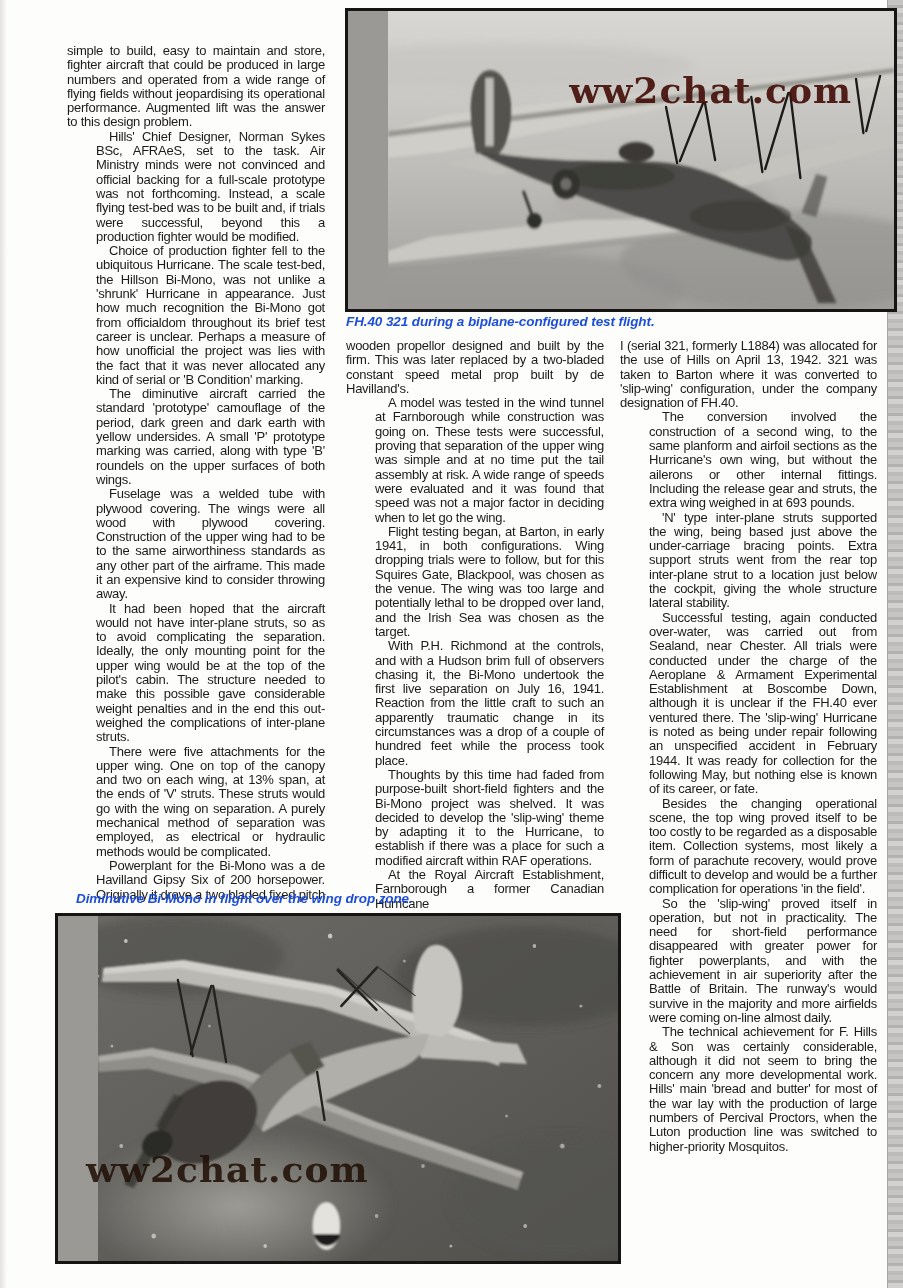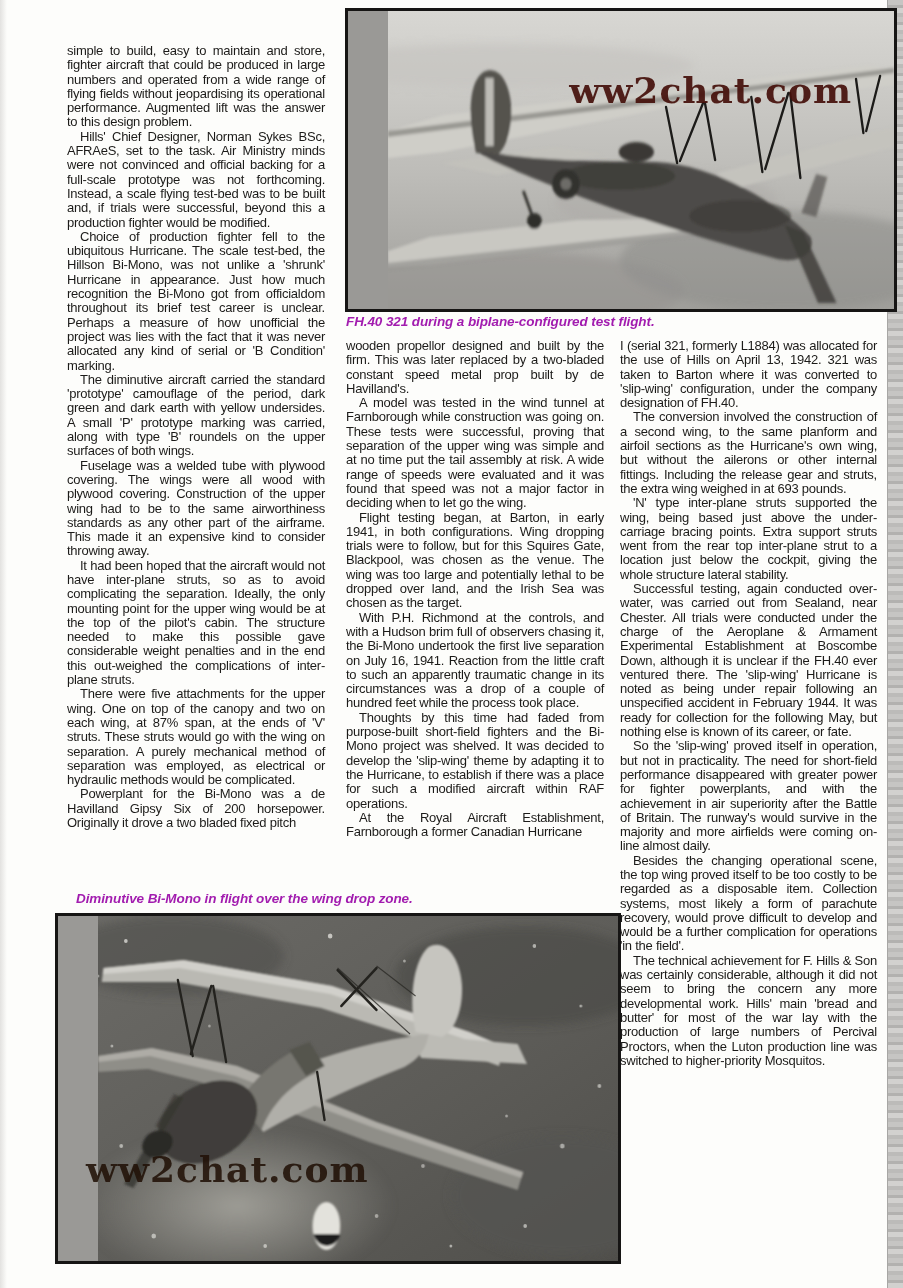--- a/index.html
+++ b/index.html
@@ -19,28 +19,28 @@
     position:absolute; left:0; top:0; width:7px; height:100%;
     background:linear-gradient(90deg,#e3e2e0,#fdfdfb);
   }
   
   .col{
     position:absolute; text-align:justify;
     font-size:13px; line-height:14.3px; letter-spacing:-0.25px;
     hyphens:auto; -webkit-hyphens:auto;
   }
   .col p{margin:0;}
-  .col p.ind{text-indent:13px;}
+  .col p.ind{text-indent:13px;margin-left:29px;}
   .col-left{left:67px; top:44px; width:258px;}
   .col-mid{left:346px; top:339px; width:258px;}
   .col-right{left:620px; top:339px; width:257px;}
   
   .caption{
     position:absolute; font-weight:bold; font-style:italic;
-    font-size:13.5px; letter-spacing:-0.1px; color:#a21caf;
+    font-size:13.5px; letter-spacing:-0.1px; color:#1d4ed8;
   }
   .caption-top{left:346px; top:314px; width:545px;}
   .caption-bottom{left:76px; top:891px; width:545px;}
   
   .photo{
     position:absolute; margin:0; box-sizing:border-box;
     border:3px solid #161514; background:#9a9996; overflow:hidden;padding-left:40px;
   }
   .photo-top{left:345px; top:8px; width:552px; height:304px;}
   .photo-bottom{left:55px; top:913px; width:566px; height:351px;}
@@ -129,40 +129,40 @@
 
   <div class="caption caption-top">FH.40 321 during a biplane-configured test flight.</div>
 
   <div class="col col-left">
     <p class="cont">simple to build, easy to maintain and store, fighter aircraft that could be produced in large numbers and operated from a wide range of flying fields without jeopardising its operational performance. Augmented lift was the answer to this design problem.</p>
     <p class="ind">Hills' Chief Designer, Norman Sykes BSc, AFRAeS, set to the task. Air Ministry minds were not convinced and official backing for a full-scale prototype was not forthcoming. Instead, a scale flying test-bed was to be built and, if trials were successful, beyond this a production fighter would be modified.</p>
     <p class="ind">Choice of production fighter fell to the ubiquitous Hurricane. The scale test-bed, the Hillson Bi-Mono, was not unlike a 'shrunk' Hurricane in appearance. Just how much recognition the Bi-Mono got from officialdom throughout its brief test career is unclear. Perhaps a measure of how unofficial the project was lies with the fact that it was never allocated any kind of serial or 'B Condition' marking.</p>
     <p class="ind">The diminutive aircraft carried the standard 'prototype' camouflage of the period, dark green and dark earth with yellow undersides. A small 'P' prototype marking was carried, along with type 'B' roundels on the upper surfaces of both wings.</p>
     <p class="ind">Fuselage was a welded tube with plywood covering. The wings were all wood with plywood covering. Construction of the upper wing had to be to the same airworthiness standards as any other part of the airframe. This made it an expensive kind to consider throwing away.</p>
     <p class="ind">It had been hoped that the aircraft would not have inter-plane struts, so as to avoid complicating the separation. Ideally, the only mounting point for the upper wing would be at the top of the pilot's cabin. The structure needed to make this possible gave considerable weight penalties and in the end this out-weighed the complications of inter-plane struts.</p>
-    <p class="ind">There were five attachments for the upper wing. One on top of the canopy and two on each wing, at 87% span, at the ends of 'V' struts. These struts would go with the wing on separation. A purely mechanical method of separation was employed, as electrical or hydraulic methods would be complicated.</p>
+    <p class="ind">There were five attachments for the upper wing. One on top of the canopy and two on each wing, at 13% span, at the ends of 'V' struts. These struts would go with the wing on separation. A purely mechanical method of separation was employed, as electrical or hydraulic methods would be complicated.</p>
     <p class="ind">Powerplant for the Bi-Mono was a de Havilland Gipsy Six of 200 horsepower. Originally it drove a two bladed fixed pitch</p>
   </div>
 
   <div class="col col-mid">
     <p class="cont">wooden propellor designed and built by the firm. This was later replaced by a two-bladed constant speed metal prop built by de Havilland's.</p>
     <p class="ind">A model was tested in the wind tunnel at Farnborough while construction was going on. These tests were successful, proving that separation of the upper wing was simple and at no time put the tail assembly at risk. A wide range of speeds were evaluated and it was found that speed was not a major factor in deciding when to let go the wing.</p>
     <p class="ind">Flight testing began, at Barton, in early 1941, in both configurations. Wing dropping trials were to follow, but for this Squires Gate, Blackpool, was chosen as the venue. The wing was too large and potentially lethal to be dropped over land, and the Irish Sea was chosen as the target.</p>
     <p class="ind">With P.H. Richmond at the controls, and with a Hudson brim full of observers chasing it, the Bi-Mono undertook the first live separation on July 16, 1941. Reaction from the little craft to such an apparently traumatic change in its circumstances was a drop of a couple of hundred feet while the process took place.</p>
     <p class="ind">Thoughts by this time had faded from purpose-built short-field fighters and the Bi-Mono project was shelved. It was decided to develop the 'slip-wing' theme by adapting it to the Hurricane, to establish if there was a place for such a modified aircraft within RAF operations.</p>
     <p class="ind">At the Royal Aircraft Establishment, Farnborough a former Canadian Hurricane</p>
   </div>
 
   <div class="col col-right">
     <p class="cont">I (serial 321, formerly L1884) was allocated for the use of Hills on April 13, 1942. 321 was taken to Barton where it was converted to 'slip-wing' configuration, under the company designation of FH.40.</p>
     <p class="ind">The conversion involved the construction of a second wing, to the same planform and airfoil sections as the Hurricane's own wing, but without the ailerons or other internal fittings. Including the release gear and struts, the extra wing weighed in at 693 pounds.</p>
     <p class="ind">'N' type inter-plane struts supported the wing, being based just above the under-carriage bracing points. Extra support struts went from the rear top inter-plane strut to a location just below the cockpit, giving the whole structure lateral stability.</p>
     <p class="ind">Successful testing, again conducted over-water, was carried out from Sealand, near Chester. All trials were conducted under the charge of the Aeroplane &amp; Armament Experimental Establishment at Boscombe Down, although it is unclear if the FH.40 ever ventured there. The 'slip-wing' Hurricane is noted as being under repair following an unspecified accident in February 1944. It was ready for collection for the following May, but nothing else is known of its career, or fate.</p>
+    <p class="ind">Besides the changing operational scene, the top wing proved itself to be too costly to be regarded as a disposable item. Collection systems, most likely a form of parachute recovery, would prove difficult to develop and would be a further complication for operations 'in the field'.</p>
     <p class="ind">So the 'slip-wing' proved itself in operation, but not in practicality. The need for short-field performance disappeared with greater power for fighter powerplants, and with the achievement in air superiority after the Battle of Britain. The runway's would survive in the majority and more airfields were coming on-line almost daily.</p>
-    <p class="ind">Besides the changing operational scene, the top wing proved itself to be too costly to be regarded as a disposable item. Collection systems, most likely a form of parachute recovery, would prove difficult to develop and would be a further complication for operations 'in the field'.</p>
     <p class="ind">The technical achievement for F. Hills &amp; Son was certainly considerable, although it did not seem to bring the concern any more developmental work. Hills' main 'bread and butter' for most of the war lay with the production of large numbers of Percival Proctors, when the Luton production line was switched to higher-priority Mosquitos.</p>
   </div>
 
   <div class="caption caption-bottom">Diminutive Bi-Mono in flight over the wing drop zone.</div>
 
   <figure class="photo photo-bottom">
     <svg viewBox="0 0 560 345" preserveAspectRatio="none">
       <defs>
         <linearGradient id="gnd2" x1="0" y1="0" x2="1" y2="1">
           <stop offset="0" stop-color="#6b6a66"></stop>

